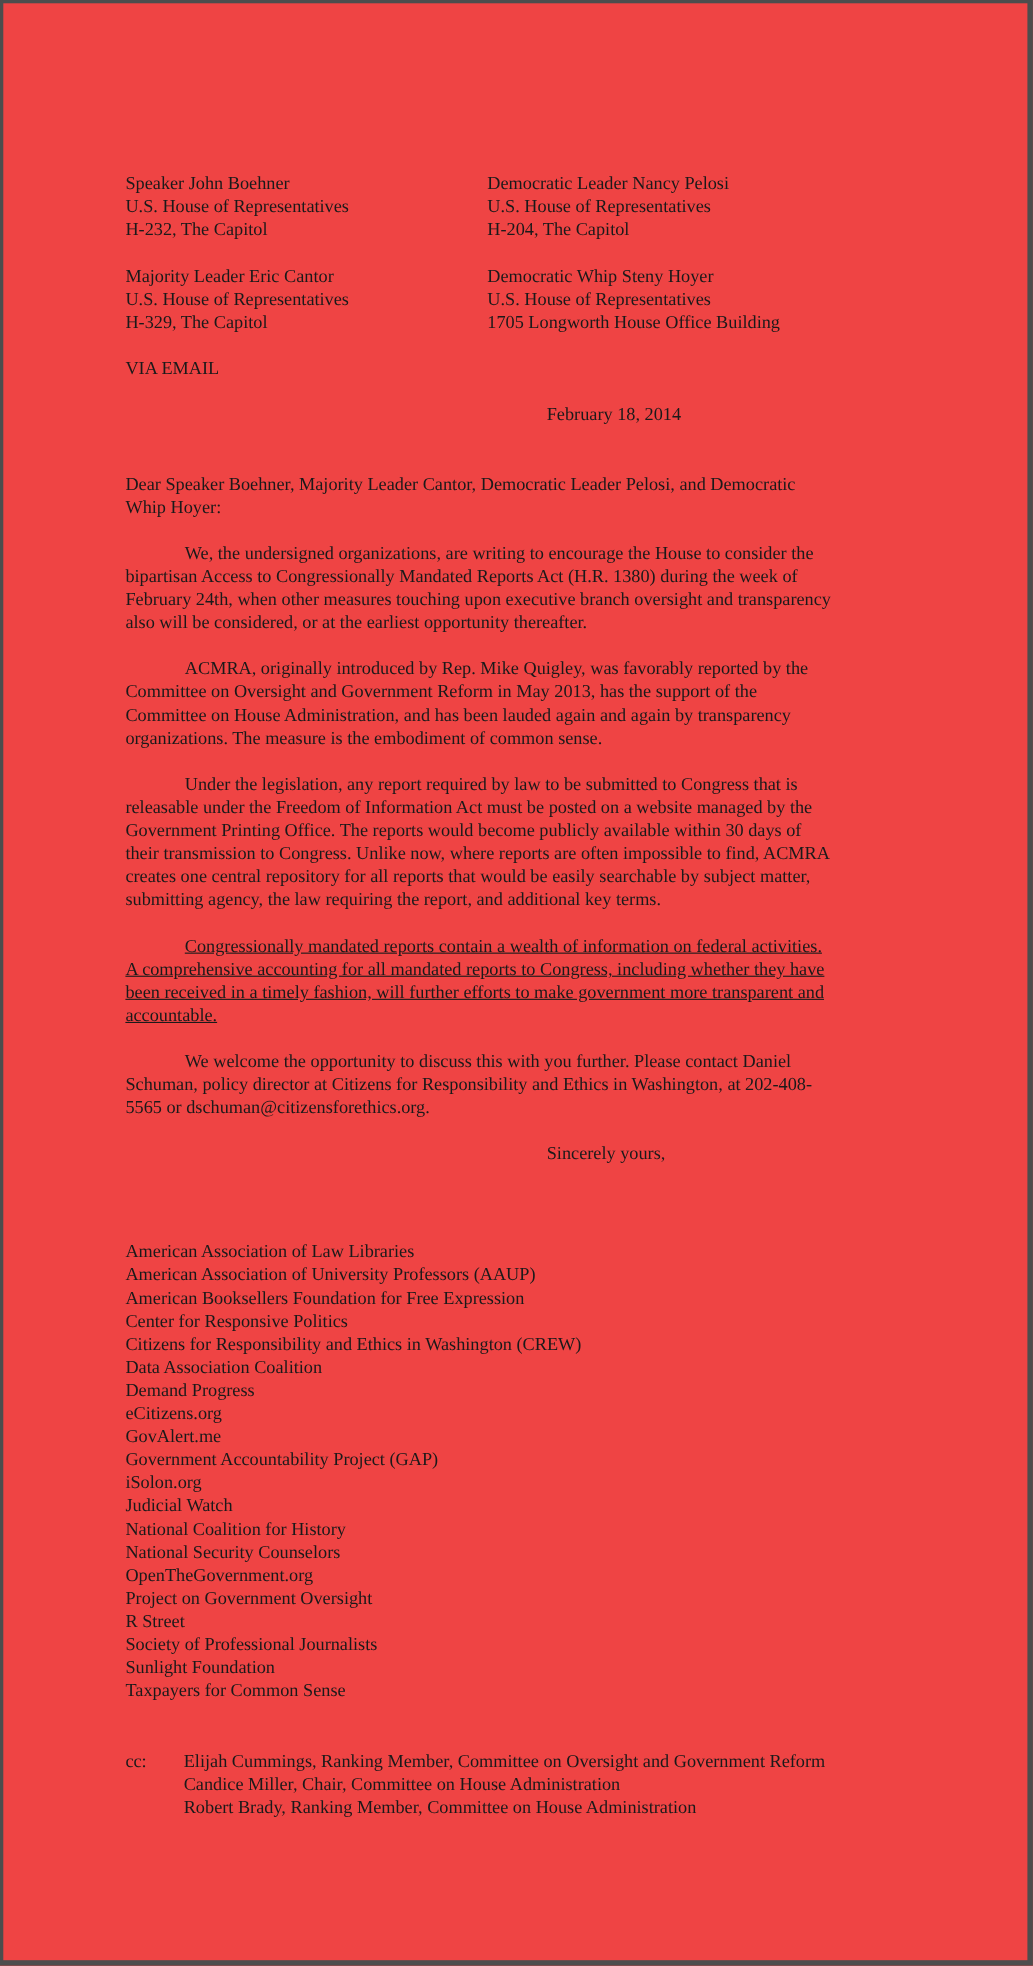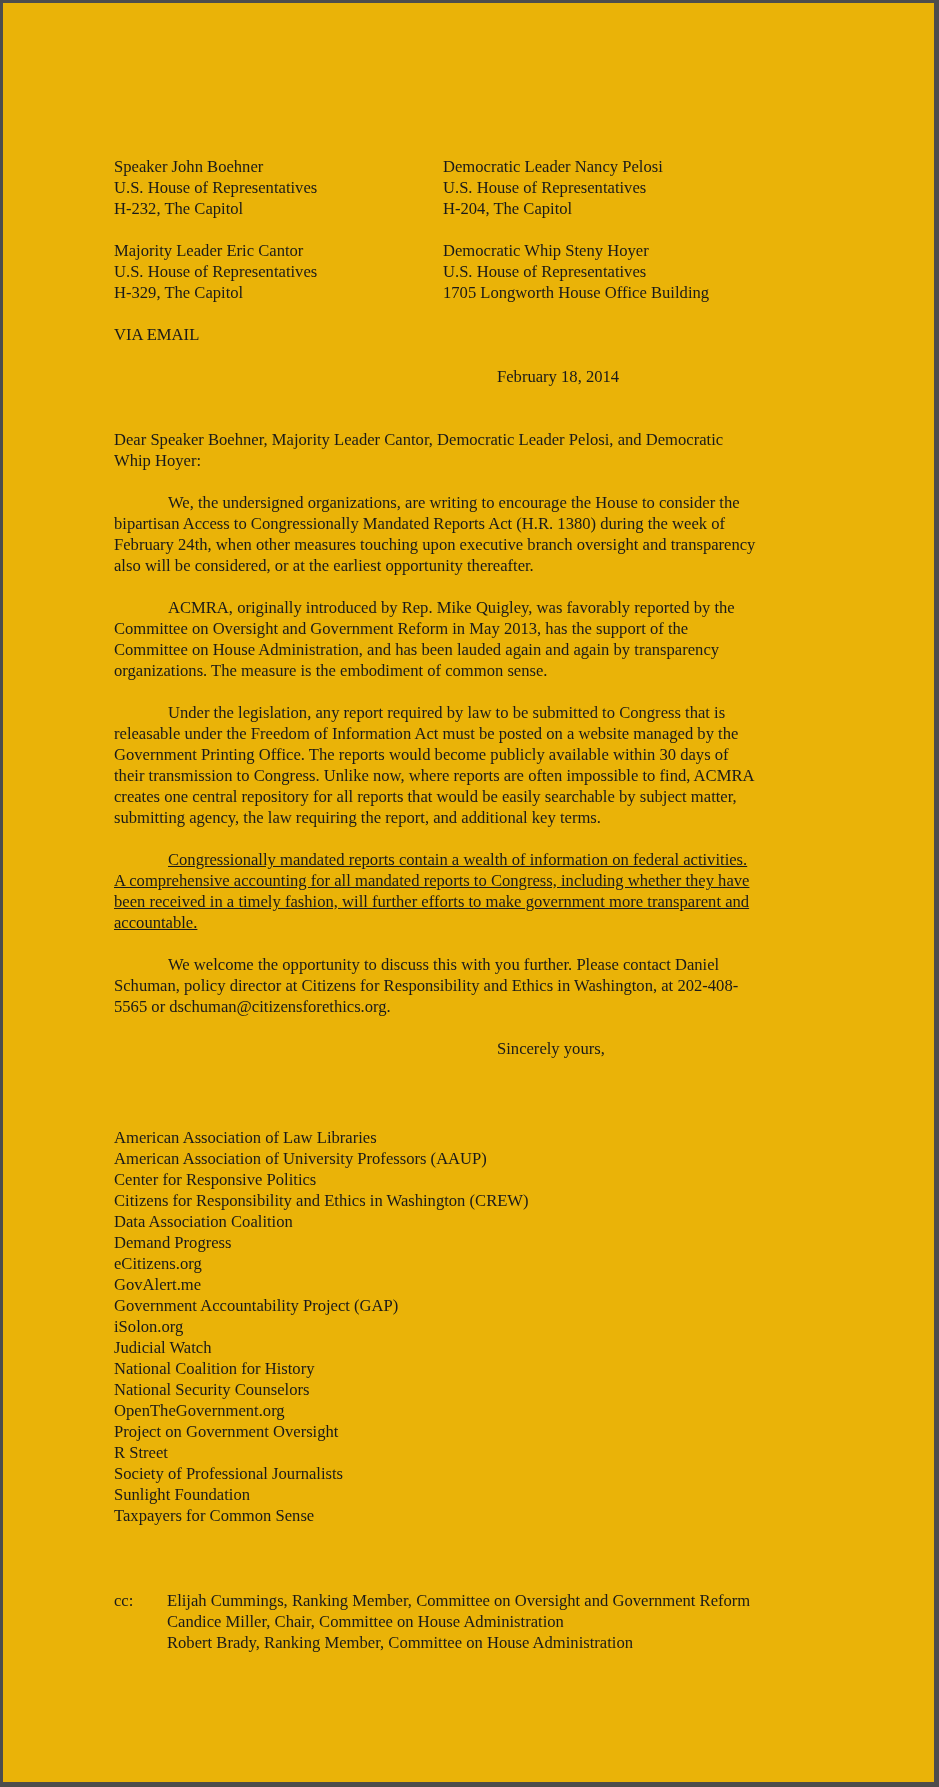--- a/index.html
+++ b/index.html
@@ -4,21 +4,21 @@
 <style>
   html, body { margin: 0; padding: 0; }
   body {
     width: 939px; height: 1787px;
     background: #4d4d4d;
     position: relative; overflow: hidden;
   }
   .page {
     position: absolute; left: 3px; top: 3px;
     width: 931px; height: 1779px;
-    background: #eab308;
+    background: #ef4444;
   }
   .txt {
     font-family: "Liberation Serif", "DejaVu Serif", serif;
     font-size: 16.6px;
     color: #1a1a1a;
     line-height: 21px;
     position: absolute;
     white-space: nowrap;
   }
   .addr { position: absolute; }
@@ -98,20 +98,21 @@
     <span class="line indent">We welcome the opportunity to discuss this with you further.  Please contact Daniel</span>
     <span class="line">Schuman, policy director at Citizens for Responsibility and Ethics in Washington, at 202-408-</span>
     <span class="line">5565 or dschuman@citizensforethics.org.</span>
   </div>
 
   <div class="txt" style="left:494px; top:1035px;">Sincerely yours,</div>
 
   <div class="txt orgs" style="left:111px; top:1124px; font-family:'Liberation Serif','DejaVu Serif',serif;">
     <div>American Association of Law Libraries</div>
     <div>American Association of University Professors (AAUP)</div>
+    <div>American Booksellers Foundation for Free Expression</div>
     <div>Center for Responsive Politics</div>
     <div>Citizens for Responsibility and Ethics in Washington (CREW)</div>
     <div>Data Association Coalition</div>
     <div>Demand Progress</div>
     <div>eCitizens.org</div>
     <div>GovAlert.me</div>
     <div>Government Accountability Project (GAP)</div>
     <div>iSolon.org</div>
     <div>Judicial Watch</div>
     <div>National Coalition for History</div>

